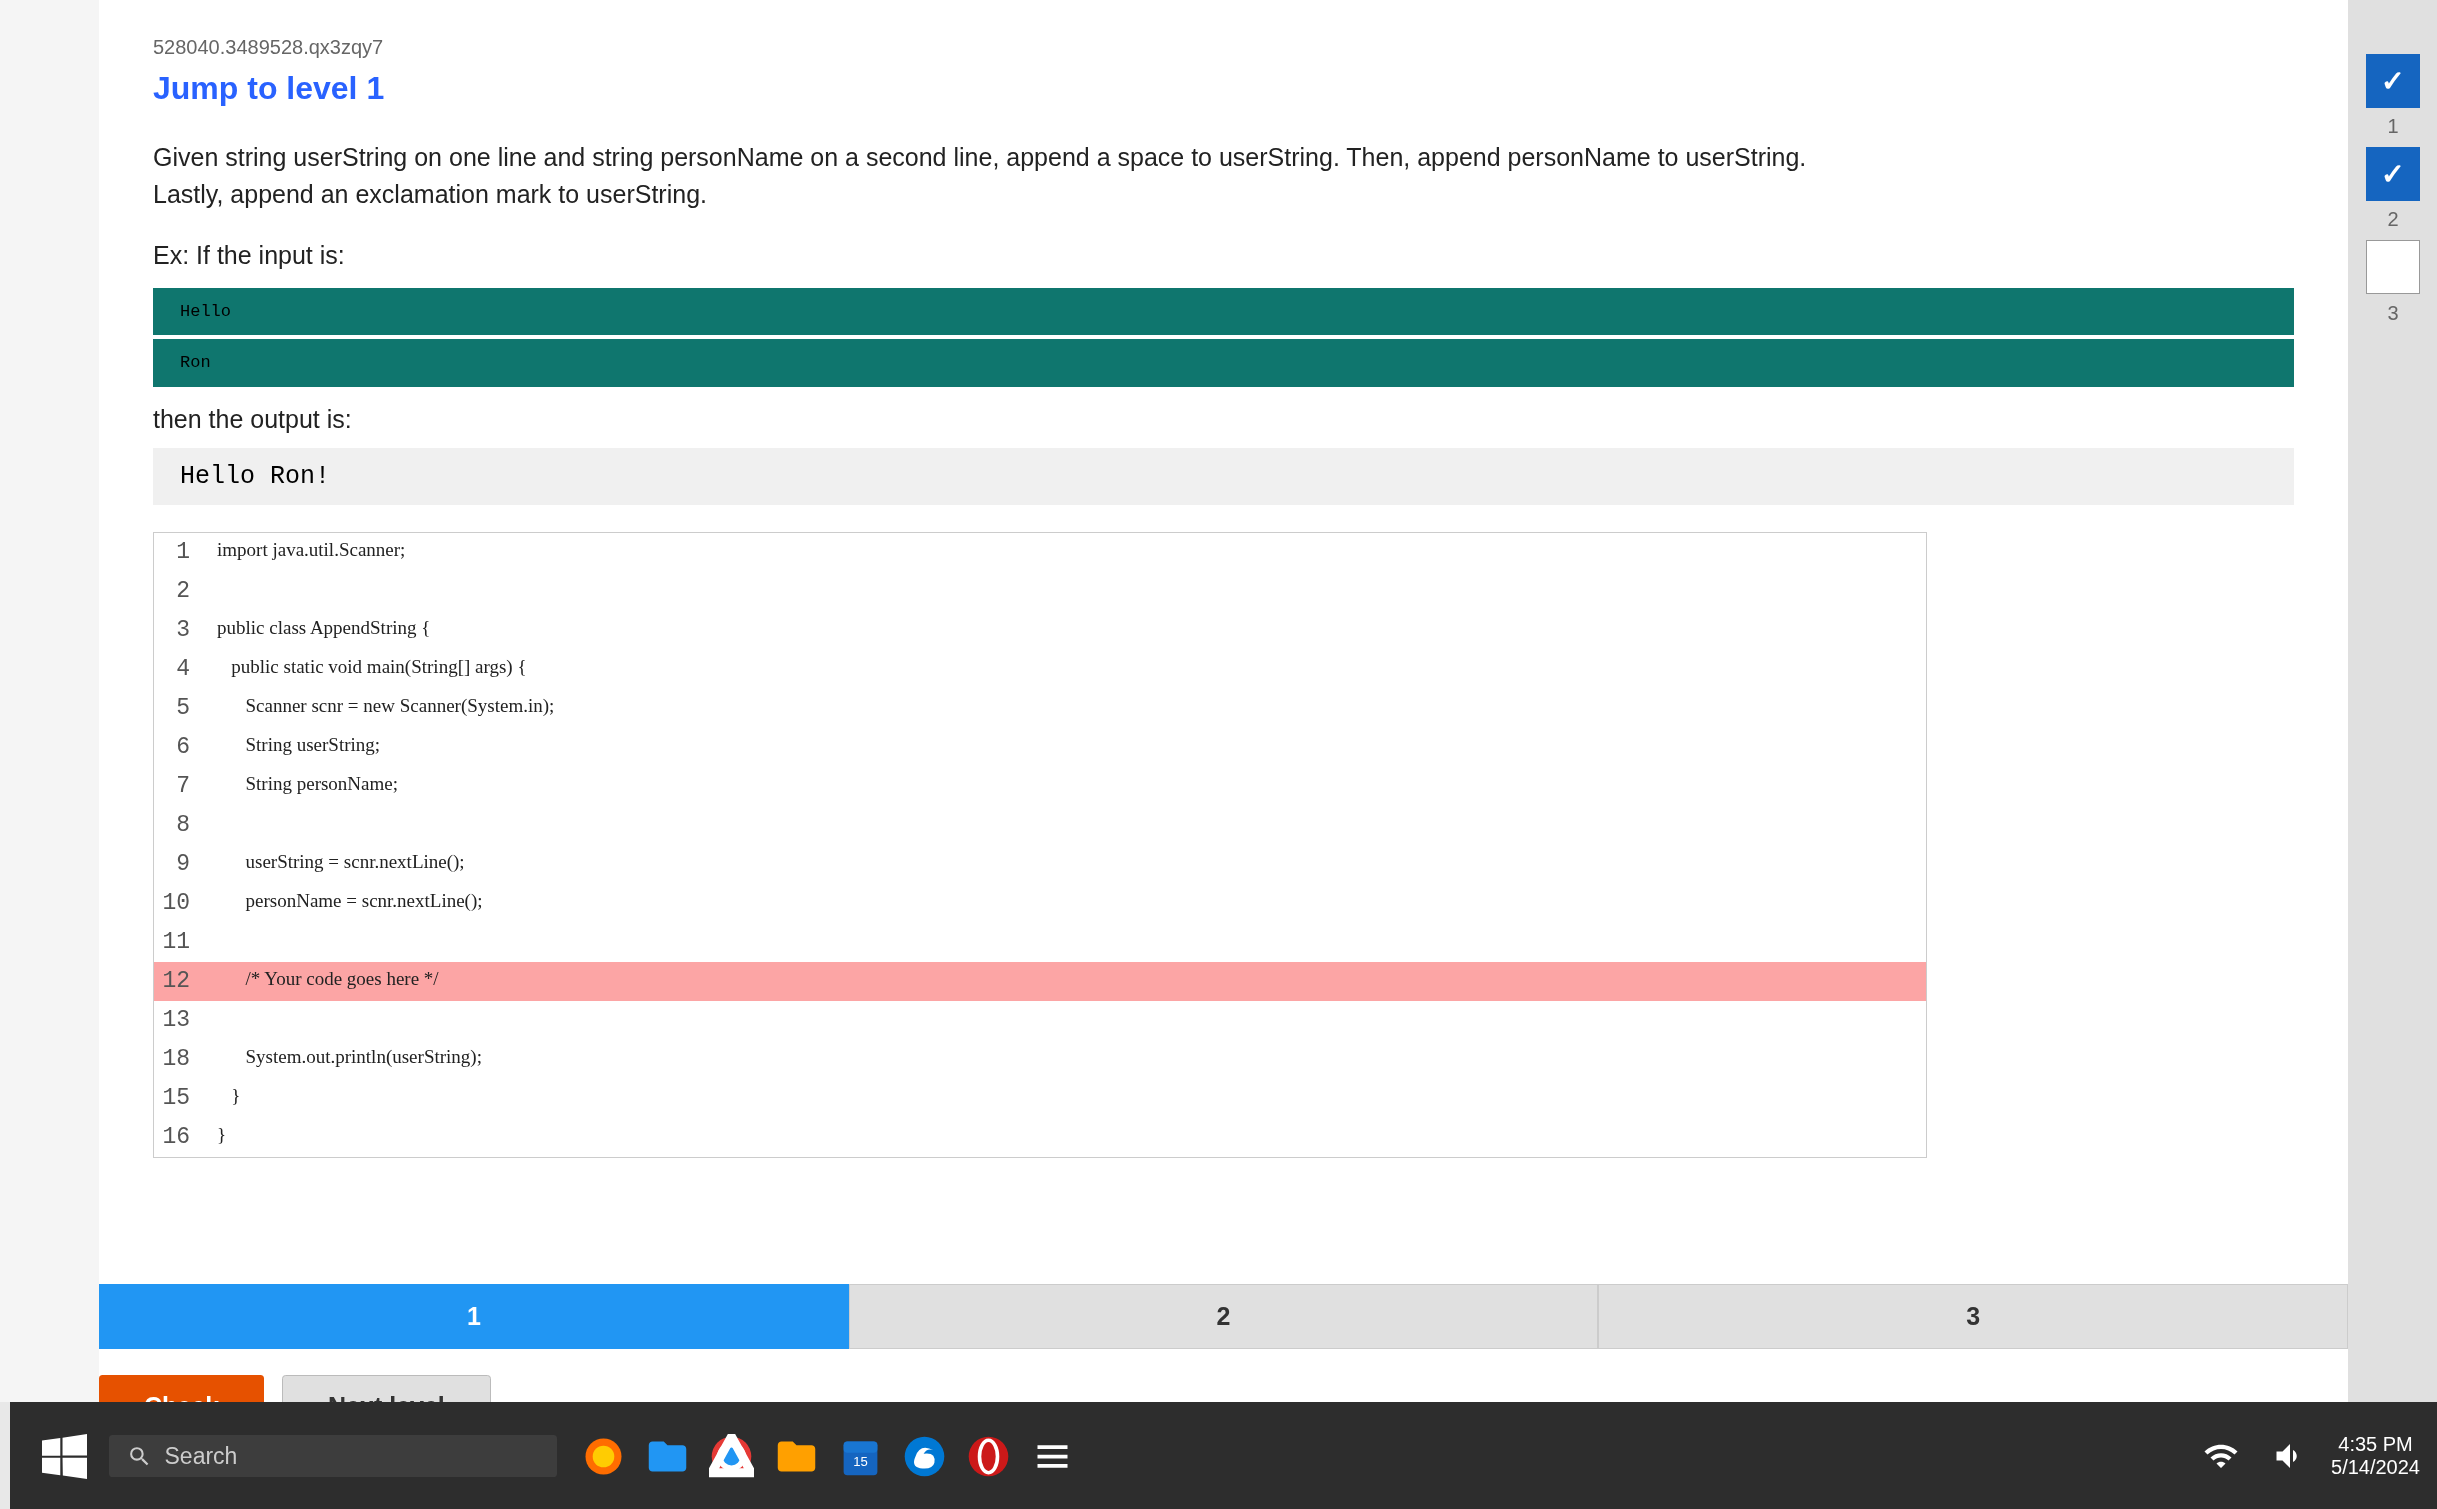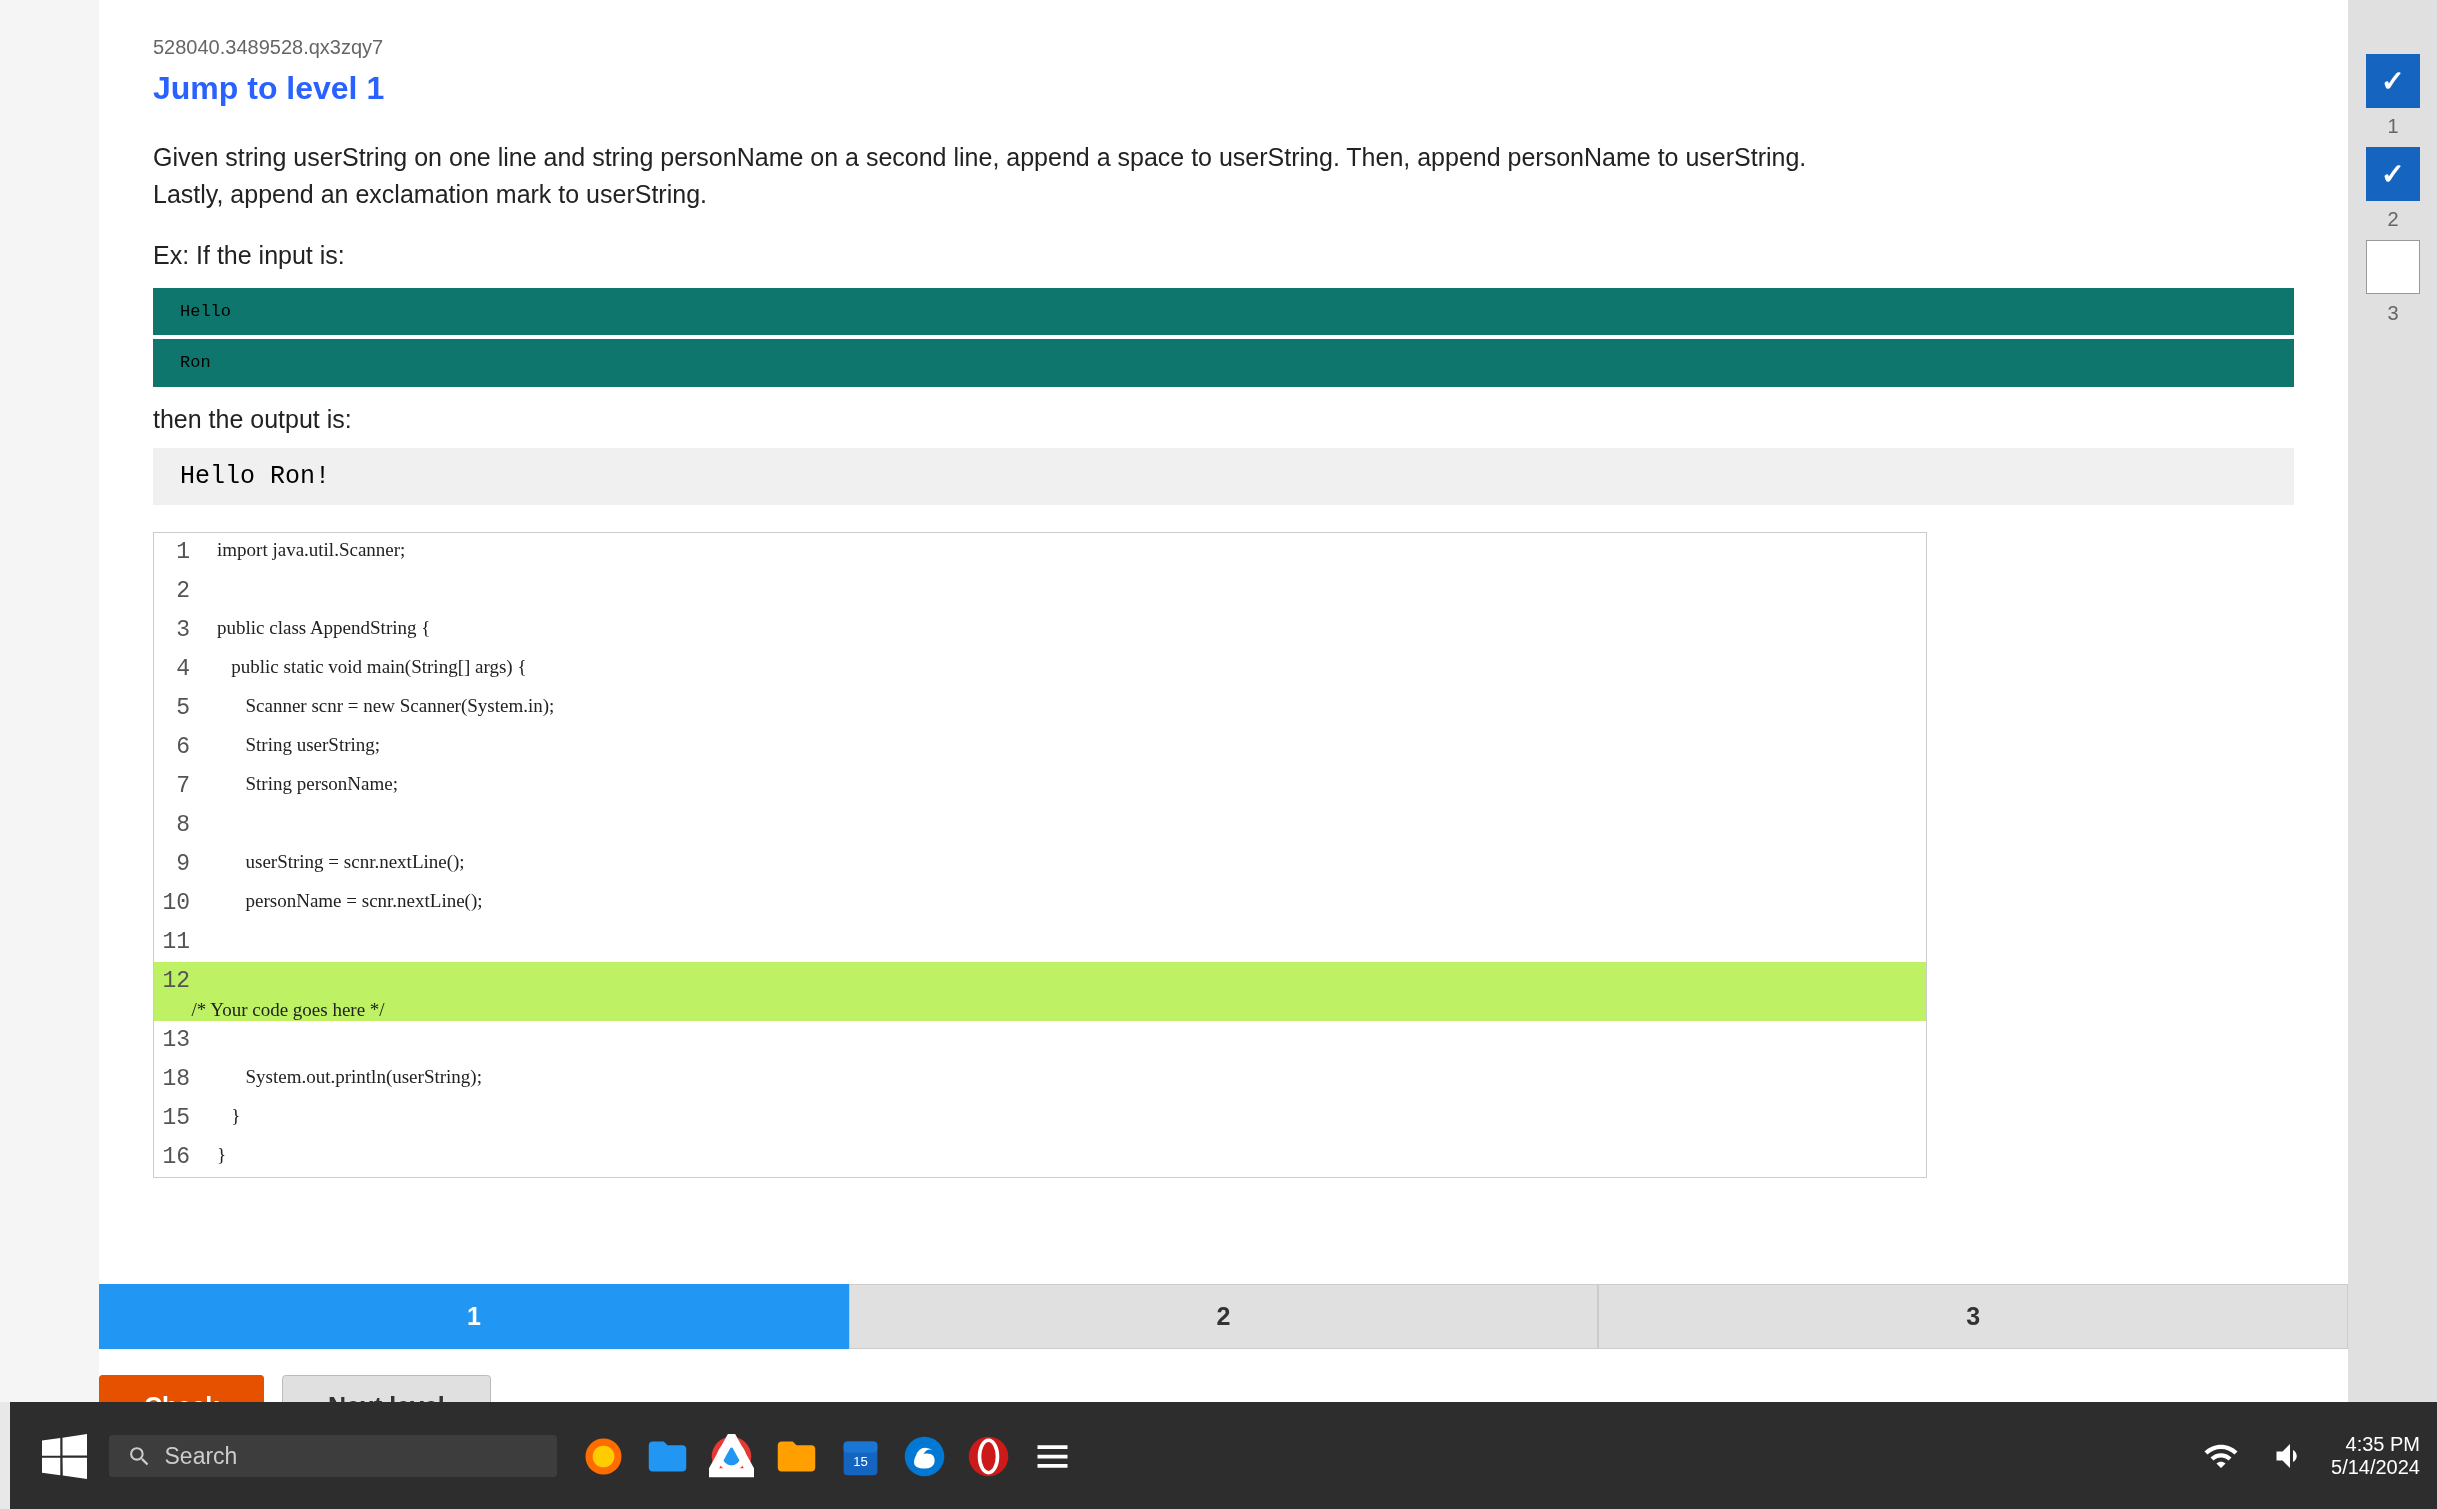--- a/index.html
+++ b/index.html
@@ -92,22 +92,21 @@
       max-width: 1774px;
     }
 
     .code-line {
       display: flex;
       align-items: flex-start;
       min-height: 39px;
     }
 
     .code-line.highlighted {
-      background: #bef264;
-      flex-direction: column;
+      background: #fca5a5;
     }
 
     .line-num {
       width: 54px;
       min-width: 54px;
       text-align: right;
       padding-right: 18px;
       font-family: 'Courier New', monospace;
       font-size: 23px;
       color: #555;
@@ -302,21 +301,21 @@
     .taskbar-right {
       display: flex;
       align-items: center;
       gap: 12.5px;
       margin-left: auto;
     }
 
     .taskbar-time {
       color: white;
       font-size: 20px;
-      text-align: right;
+      text-align: center;
     }
 
     
     .left-bar {
       position: absolute;
       top: 0;
       left: 0;
       width: 99px;
       bottom: 108px;
       background: #d0d0d0;

